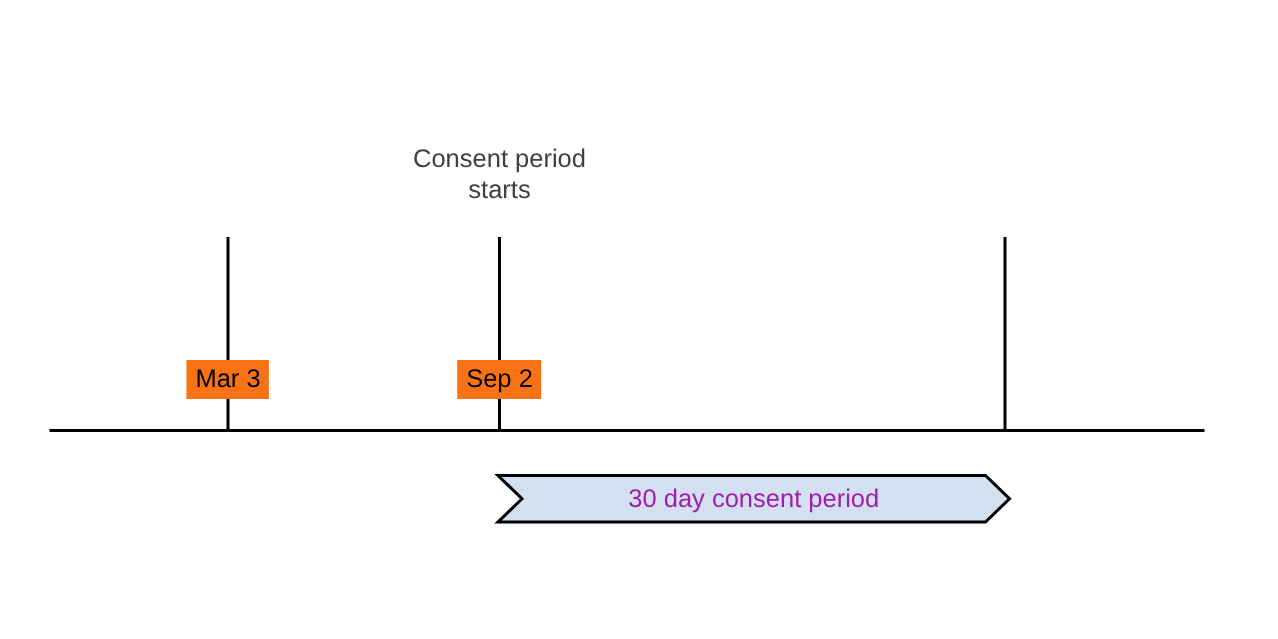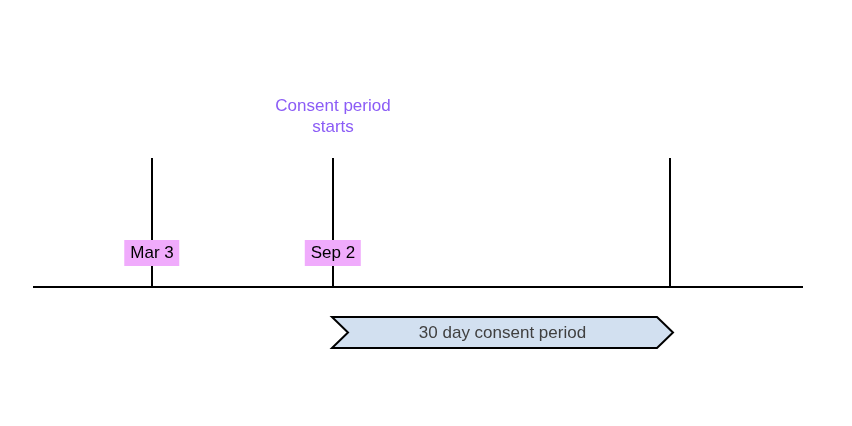--- a/index.html
+++ b/index.html
@@ -28,31 +28,31 @@
   .tick-line {
     position: absolute;
     width: 2px;
     background: #000000;
   }
 
   
   .event-label {
     position: absolute;
     text-align: center;
-    color: #8b5cf6;
+    color: #404040;
     font-size: 17px;
     line-height: 21px;
     white-space: pre-line;
     transform: translateX(-50%);
   }
 
   
   .date-chip {
     position: absolute;
-    background: #f0abfc;
+    background: #f97316;
     color: #000000;
     font-size: 17px;
     line-height: 24px;
     padding: 1px 6px;
     transform: translateX(-50%);
     white-space: nowrap;
   }
 
   
   .banner {
@@ -64,21 +64,21 @@
   }
   .banner-text {
     position: absolute;
     top: 0;
     left: 0;
     width: 100%;
     height: 100%;
     display: flex;
     align-items: center;
     justify-content: center;
-    color: #404040;
+    color: #a21caf;
     font-size: 17px;
     white-space: nowrap;
     pointer-events: none;
   }
 </style>
 </head>
 <body>
 
 <div id="canvas" style="width: 852px; height: 426px; background: rgb(255, 255, 255);">
 

